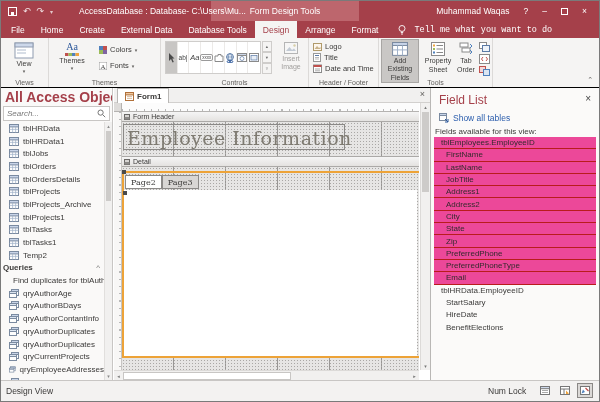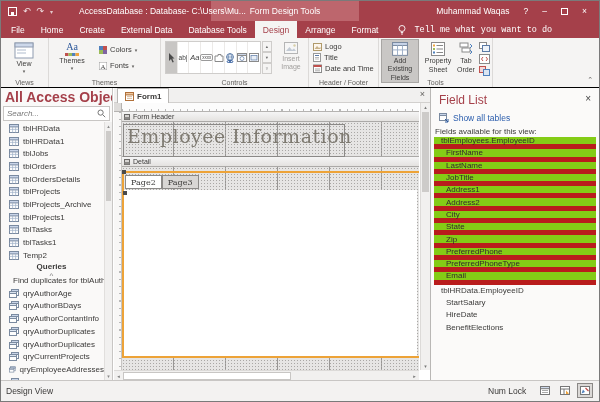--- a/index.html
+++ b/index.html
@@ -56,41 +56,41 @@
   .nav-h{height:18px;display:flex;align-items:center;padding:0 4px;}
   .nav-title{color:#A5404A;font-size:14px;font-weight:600;flex:1;white-space:nowrap;}
   .nav-circle{width:9px;height:9px;border:1px solid #8a8886;border-radius:50%;display:flex;align-items:center;justify-content:center;font-size:5px;color:#605E5C;margin-right:3px;}
   .nav-shutter{font-size:9px;color:#605E5C;}
   .nav-search{margin:0 2px;height:15px;border:1px solid #C8C6C4;background:#fff;display:flex;align-items:center;padding:0 3px;}
   .nav-search input{border:0;outline:0;flex:1;width:50px;font-size:8px;font-style:italic;color:#666;background:transparent;font-family:inherit;}
   .nav-search input::placeholder{color:#777;}
   .nav-list{position:absolute;top:34px;bottom:0;left:0;right:8px;overflow:hidden;}
   .nav-item{height:12.7px;display:flex;align-items:center;gap:4px;padding-left:8px;}
   .nav-lb{font-size:8px;color:#3B3A39;white-space:nowrap;}
-  .nav-group{height:12.7px;display:flex;align-items:center;justify-content:space-between;padding:0 4px 0 2px;font-size:8px;font-weight:700;color:#3B3A39;flex-direction:column;}
+  .nav-group{height:12.7px;display:flex;align-items:center;justify-content:space-between;padding:0 4px 0 2px;font-size:8px;font-weight:700;color:#3B3A39;}
   .nav-scroll{position:absolute;right:0;top:34px;bottom:0;width:8px;background:#F1F0EF;border-left:1px solid #E1DFDD;}
   .nav-scroll .arr{position:absolute;left:0;right:0;text-align:center;font-size:5px;color:#888;}
   .nav-scroll .thumb{position:absolute;left:1px;right:1px;top:9px;height:70px;background:#CDCBC9;}
 
   .doc{position:absolute;left:113px;top:87px;right:169px;bottom:21px;background:#fff;overflow:hidden;}
   .doc-tabbar{position:absolute;top:0;left:0;right:0;height:15px;background:#F1F0EF;border-bottom:1px solid #D2D0CE;}
   .doc-tab{position:absolute;left:3px;top:0;height:15px;background:#fff;border:1px solid #B9B7B5;border-bottom:none;display:flex;align-items:center;gap:3px;padding:0 7px;font-size:8px;font-weight:700;color:#3B3A39;}
   .doc-close{position:absolute;right:5px;top:1px;font-size:9px;color:#605E5C;}
   .corner{position:absolute;left:0;top:15px;width:8px;height:9px;background:#DEDCDA;border-right:1px solid #B5B3B1;border-bottom:1px solid #B5B3B1;}
   .hruler{position:absolute;left:8px;top:15px;right:11px;height:9px;background:#FCFCFC;border-bottom:1px solid #B5B3B1;
     background-image:repeating-linear-gradient(90deg,#B8B8B8 0 1px,transparent 1px 7.25px);background-size:100% 2px;background-repeat:no-repeat;background-position:0 100%;}
   .hruler .nums{display:flex;padding-left:41px;}
   .rnum{width:58px;text-align:center;font-size:6px;color:#555;line-height:8px;}
   .vruler{position:absolute;left:0;top:24px;width:8px;bottom:10px;background:#F8F7F6;border-right:1px solid #C6C4C2;
     background-image:repeating-linear-gradient(180deg,#B8B8B8 0 1px,transparent 1px 7.25px);background-size:2px 100%;background-repeat:no-repeat;background-position:100% 0;}
   .canvas{position:absolute;left:8px;top:24px;right:11px;bottom:10px;background:#fff;overflow:hidden;}
   .sec-bar{height:10px;background:linear-gradient(#F5F5F5,#E4E2E0);border-bottom:1px solid #ABA9A7;display:flex;align-items:center;gap:3px;padding-left:2px;font-size:7px;color:#3B3A39;}
   .grid{background-color:#E6E5E4;background-image:radial-gradient(circle,#A9A7A5 0.5px,transparent 0.6px),repeating-linear-gradient(90deg,transparent 0 51px,#989694 51px 52px);background-size:3px 3px,100% 100%;}
   .hdr-grid{height:35px;position:relative;border-bottom:1px solid #ABA9A7;}
-  .title-box{position:absolute;left:1px;top:2px;width:222px;height:33px;border:1px solid #8B8987;display:flex;align-items:flex-start;padding-left:3px;font-family:"DejaVu Serif","Liberation Serif",serif;font-size:19px;color:#7E7A71;letter-spacing:.5px;white-space:nowrap;}
+  .title-box{position:absolute;left:1px;top:2px;width:222px;height:26px;border:1px solid #8B8987;display:flex;align-items:flex-end;padding-left:3px;font-family:"DejaVu Serif","Liberation Serif",serif;font-size:19px;color:#7E7A71;letter-spacing:.5px;white-space:nowrap;}
   .detail-area{position:relative;height:205px;padding-left:8px;}
   .detail-grid{position:absolute;inset:0;}
   .page-body{position:absolute;left:2px;top:23px;right:2px;bottom:15px;background:#fff;}
   .sel-top{position:absolute;left:0;right:0;top:4px;height:2px;background:#EDA338;}
   .sel-left{position:absolute;left:0;top:4px;bottom:14px;width:2px;background:#EDA338;}
   .sel-bottom{position:absolute;left:0;right:0;bottom:14px;height:2px;background:#EDA338;}
   .ptab-row{position:absolute;left:3px;top:8px;display:flex;}
   .ptab{height:14px;padding:0 5px;display:flex;align-items:center;font-family:"DejaVu Serif","Liberation Serif",serif;font-size:8px;color:#3B3A39;background:#D8D6D4;border:1px solid #8B8987;}
   .ptab.active{background:#fff;z-index:1;}
   .handle{position:absolute;width:4px;height:4px;background:#4A4A4A;}
@@ -102,21 +102,21 @@
   .hscroll .thumb{width:168px;height:8px;background:#fff;border:1px solid #C8C6C4;}
   .hscroll .sp{flex:1;}
 
   .flp{position:absolute;right:0;top:87px;width:169px;bottom:21px;background:#FBFAF9;border-left:1px solid #B9B7B5;overflow:hidden;}
   .flp-title{position:absolute;left:8px;top:5px;font-size:12px;color:#A5404A;}
   .flp-close{position:absolute;right:8px;top:5px;font-size:10px;color:#444;}
   .flp-showall{position:absolute;left:8px;top:25px;display:flex;align-items:center;gap:4px;font-size:8.5px;color:#2B5DAD;}
   .flp-cap{position:absolute;left:4px;top:39px;font-size:8px;color:#3B3A39;white-space:nowrap;}
   .flp-rows{position:absolute;left:3px;right:3px;top:49px;}
   .fl-row{height:12.3px;display:flex;align-items:center;padding-left:12px;font-size:8px;color:#3B3A39;border-bottom:1px solid #FBFAF9;white-space:nowrap;}
-  .fl-row.pink{background:#84cc16;border-bottom:5px solid #b91c1c;color:#332A2C;}
+  .fl-row.pink{background:#ec4899;border-bottom:1px solid #b91c1c;color:#332A2C;}
   .fl-row.parent{padding-left:7px;}
 
   .status{position:absolute;left:0;right:0;bottom:0;height:21px;background:#F3F2F1;border-top:1px solid #C8C6C4;font-size:8.5px;color:#3B3A39;}
   .st-left{position:absolute;left:5px;top:5px;}
   .st-num{position:absolute;left:487px;top:5px;}
   .st-btns{position:absolute;right:6px;top:2px;display:flex;gap:4px;}
   .st-btn{width:16px;height:15px;display:flex;align-items:center;justify-content:center;border:1px solid transparent;}
   .st-btn.active{background:#DBD9D7;border-color:#8A8886;}
 </style>
 </head>

